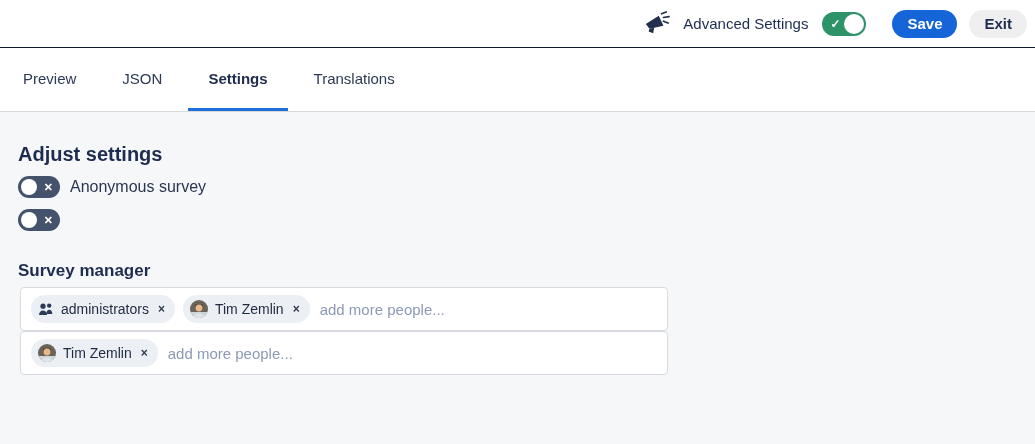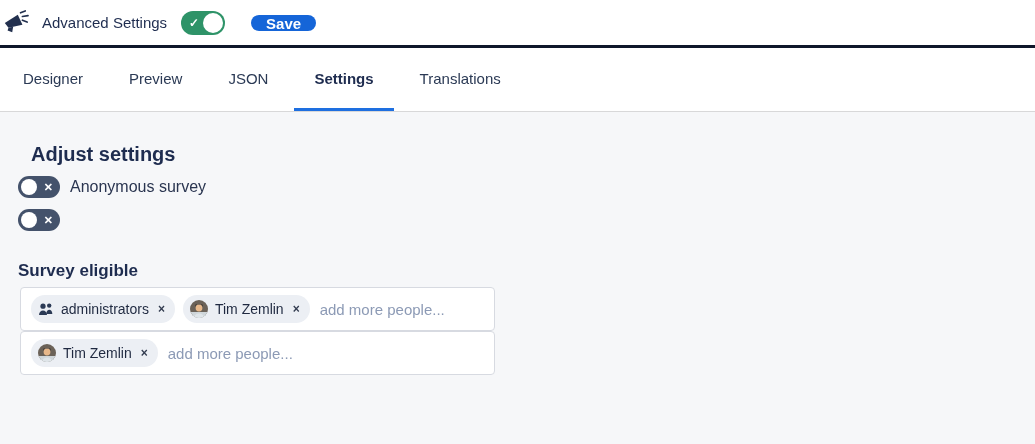--- a/index.html
+++ b/index.html
@@ -8,40 +8,41 @@
     width:1035px; height:444px;
     font-family:"Liberation Sans", sans-serif;
     background:#f6f7f9;
     color:#1e2c4f;
     overflow:hidden;
   }
 
   
   .topbar {
     height:48px; background:#ffffff;
-    border-bottom:3px solid #0f172a;
+    border-bottom:1px solid #0f172a;
     display:flex; align-items:center;
+    justify-content:flex-end;
     padding-right:8px;
   }
   .megaphone { display:flex; align-items:center; margin-right:12px; }
   .adv-label { font-size:15px; color:#1e2c4f; margin-right:14px; }
   .switch { position:relative; display:inline-flex; align-items:center; cursor:pointer; }
   .switch.on {
     width:44px; height:24px; border-radius:12px; background:#2e9368;
   }
   .switch.on .glyph {
     position:absolute; left:8px; color:#ffffff; font-size:12px; font-weight:700; line-height:1;
   }
   .switch.on .knob {
     position:absolute; right:2px; width:20px; height:20px; border-radius:50%;
     background:#ffffff;
   }
   .topbar .switch { margin-right:14px; }
   .btn {
-    height:16px; border:none; border-radius:16px;
+    height:28px; border:none; border-radius:16px;
     font-family:"Liberation Sans", sans-serif;
     font-size:15px; font-weight:600; cursor:pointer;
     padding:0 15px; margin-left:12px;
   }
   .btn.blue { background:#1565d8; color:#ffffff; }
   .btn.gray { background:#efefef; color:#1e2c4f; }
 
   
   .tabbar {
     height:64px; background:#ffffff;
@@ -53,40 +54,40 @@
     display:flex; align-items:center;
     padding:0 20px; margin:0 3px;
     font-size:15px; color:#2b3a55; cursor:pointer;
     border-bottom:3px solid transparent;
   }
   .tab.active { font-weight:700; color:#1e2c4f; border-bottom-color:#1e6fe0; }
 
   
   .content { padding:31px 18px 0 18px; }
   h1.page-title {
-    margin:0 0 10px 13px; font-size:20px; font-weight:700; color:#1e2c4f;
+    margin:0 0 10px 0; font-size:20px; font-weight:700; color:#1e2c4f;
   }
   .toggle-row { display:flex; align-items:center; margin:0 0 11px 0; }
   .switch.off {
     width:42px; height:22px; border-radius:11px; background:#44526b; flex:none;
   }
   .switch.off .knob {
     position:absolute; left:3px; width:16px; height:16px; border-radius:50%;
     background:#ffffff;
   }
   .switch.off .glyph {
     position:absolute; right:7px; color:#ffffff; font-size:11px; font-weight:700; line-height:1;
   }
   .toggle-label { margin-left:10px; font-size:16px; color:#2a3550; }
 
   h2.section-title {
     margin:30px 0 6px 0; font-size:17px; font-weight:700; color:#1e2c4f;
   }
   .tag-input {
-    width:475px; min-height:44px; margin-left:2px;
+    width:648px; min-height:44px; margin-left:2px;
     background:#ffffff; border:1px solid #d7dae1; border-radius:4px;
     display:flex; align-items:center; padding:0 10px; gap:8px;
     cursor:text;
   }
   .tag {
     display:inline-flex; align-items:center; gap:7px; flex:none;
     background:#eceff4; border-radius:14px; height:28px;
     padding:0 10px 0 7px; font-size:14px; color:#1f2940;
   }
   .tag .remove {
@@ -110,24 +111,24 @@
       <path d="M8 19 L13 18 L12 24 L7 22 Z" fill="#22304e"></path>
       <path d="M21 3 L26 1 M23 7 L29 6 M23 11 L28 13" stroke="#22304e" stroke-width="1.8" fill="none" stroke-linecap="round"></path>
     </svg>
   </span>
   <span class="adv-label">Advanced Settings</span>
   <span class="switch on">
     <span class="glyph">✓</span>
     <span class="knob"></span>
   </span>
   <button class="btn blue">Save</button>
+  <button class="btn gray">Exit</button>
 </div>
 
 <div class="tabbar">
-  <div class="tab">Designer</div>
   <div class="tab">Preview</div>
   <div class="tab">JSON</div>
   <div class="tab active">Settings</div>
   <div class="tab">Translations</div>
 </div>
 
 <div class="content">
 
   <h1 class="page-title">Adjust settings</h1>
 
@@ -139,21 +140,21 @@
     <span class="toggle-label">Anonymous survey</span>
   </div>
 
   <div class="toggle-row">
     <span class="switch off">
       <span class="knob"></span>
       <span class="glyph">✕</span>
     </span>
   </div>
 
-  <h2 class="section-title">Survey eligible</h2>
+  <h2 class="section-title">Survey manager</h2>
 
   <div class="tag-input">
     <span class="tag">
       <span class="gicon">
         <svg width="16" height="14" viewBox="0 0 16 14">
           <circle cx="11.2" cy="3.6" r="2.2" fill="#2b3a55"></circle>
           <path d="M8.3 12 c0-2.8 1.6-4.2 3-4.2 s3 1.4 3 4.2 z" fill="#2b3a55"></path>
           <circle cx="5" cy="4.2" r="2.6" fill="#2b3a55"></circle>
           <path d="M1 13 c0-3.1 2-4.6 4-4.6 s4 1.5 4 4.6 z" fill="#2b3a55"></path>
         </svg>

